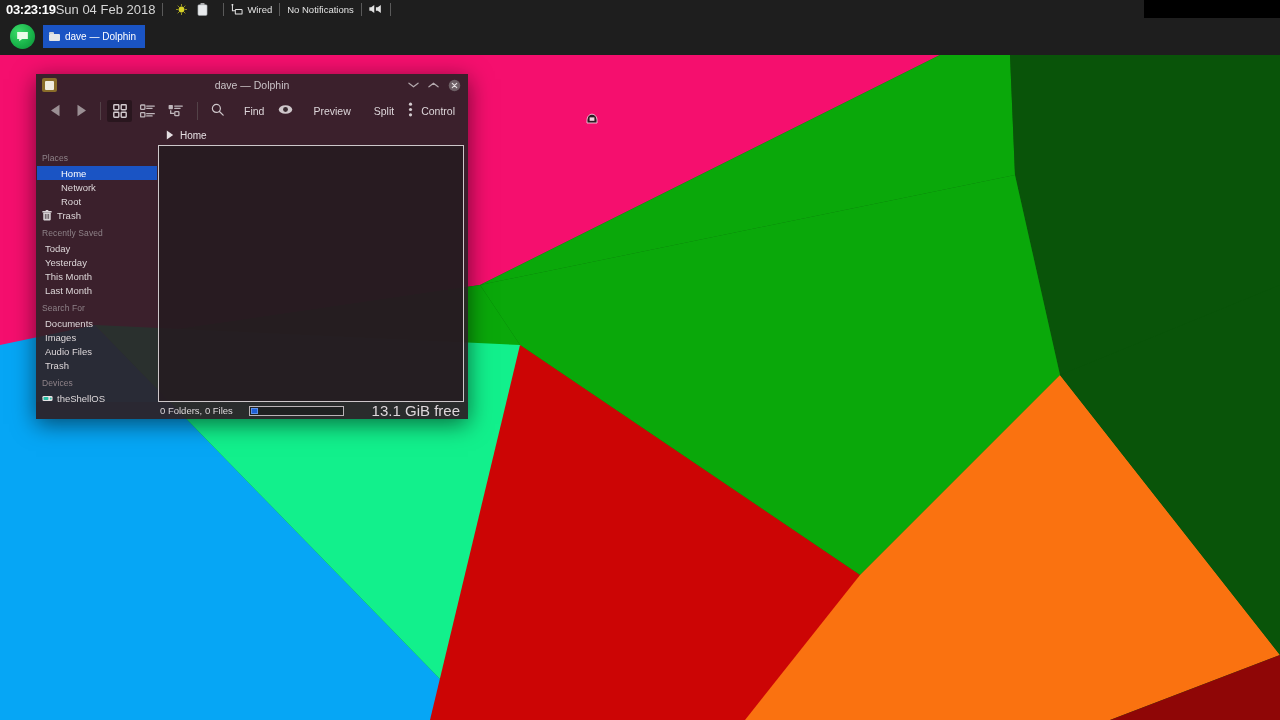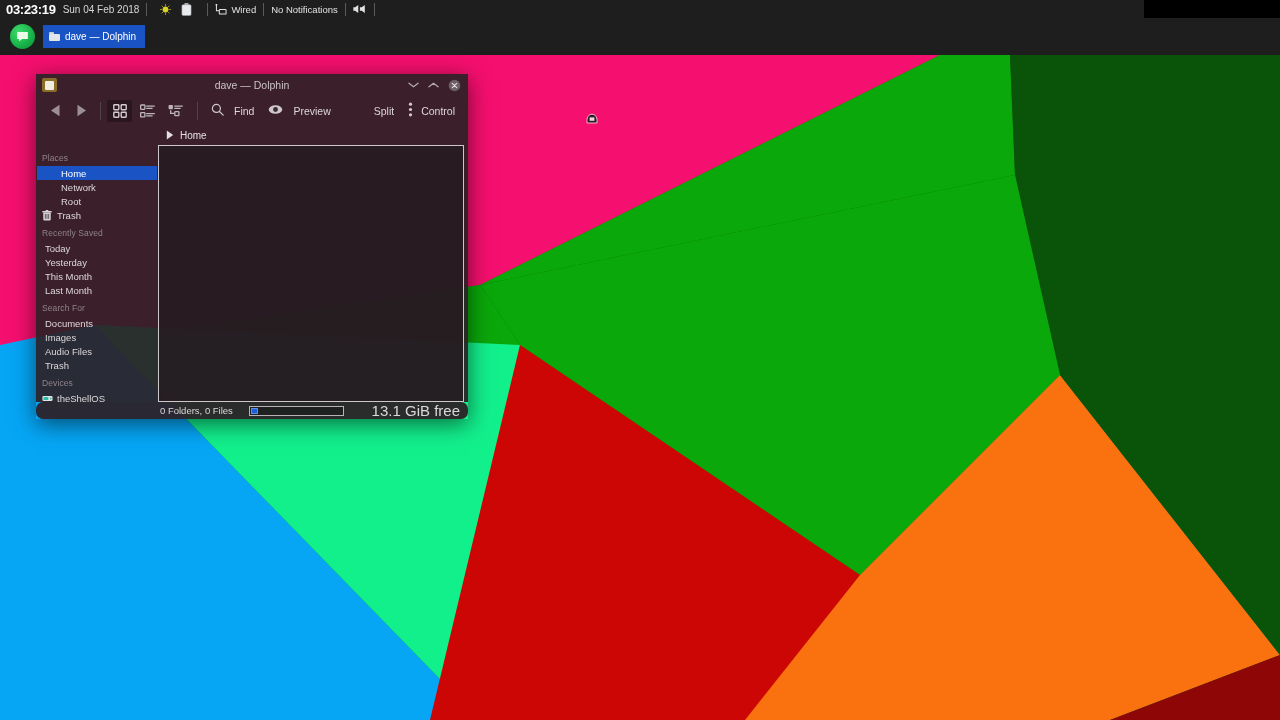--- a/index.html
+++ b/index.html
@@ -22,21 +22,21 @@
     position:absolute; left:0; top:0; width:1144px; height:18px;
     background:#1e1e1e;
     display:flex; align-items:center;
     z-index:50;
   }
   .tp-clock {
     color:#fff; font-size:13px; font-weight:bold; letter-spacing:-0.3px;
     padding-left:6px; font-family:"Liberation Sans", sans-serif;
   }
   .tp-date {
-    color:#d6d6d6; font-size:10px; padding-left:7px; padding-top:1px;
+    color:#d6d6d6; font-size:13px; padding-top:1px;
   }
   .tp-sep {
     width:1px; height:13px; background:#5a5a5a; margin:0 7px;
   }
   .tp-item {
     color:#e2e2e2; font-size:9.5px; display:flex; align-items:center; gap:4px;
   }
   .tp-icon { display:flex; align-items:center; }
 
   
@@ -106,21 +106,21 @@
     width:26px; height:22px; display:flex; align-items:center; justify-content:center;
     cursor:pointer;
   }
   .tb-div { width:1px; height:18px; background:#534248; margin:0 6px; }
   .tb-view {
     width:25px; height:22px; display:flex; align-items:center; justify-content:center;
     cursor:pointer; border-radius:2px; margin-right:3px;
   }
   .tb-view.active { background:rgba(0,0,0,.30); }
   .tb-text-btn {
-    display:flex; align-items:center; gap:10px; height:22px;
+    display:flex; align-items:center; gap:20px; height:22px;
     padding:0 7px; cursor:pointer; color:#ddd6da; font-size:10.5px;
   }
   .tb-spacer { flex:1; }
 
   #urlbar {
     height:20px; background:rgba(44,33,39,.93);
     display:flex; align-items:center; flex:none;
   }
   #sidebar-pad { width:122px; flex:none; }
   #crumbs { display:flex; align-items:center; gap:6px; padding-left:8px; cursor:pointer; }
@@ -152,21 +152,20 @@
   #content-view {
     flex:1; border:1px solid #cdc7ca;
     background:rgba(36,26,31,.80);
     margin-bottom:0;
   }
 
   #statusbar {
     height:17px; background:rgba(44,33,39,.95);
     display:flex; align-items:center; flex:none;
     padding:0 8px 0 0;
-    border-radius:7px;
   }
   #sb-pad { width:124px; flex:none; }
   #status-count { color:#ddd7da; font-size:9.5px; }
   #zoom-slider {
     width:95px; height:10px; border:1px solid #b9b3b6; margin-left:16px;
     position:relative; cursor:pointer; background:rgba(0,0,0,.25);
   }
   #zoom-handle {
     position:absolute; left:1px; top:1px; width:7px; height:6px;
     background:#1e5fd6; border:1px solid #5a8fe8;

